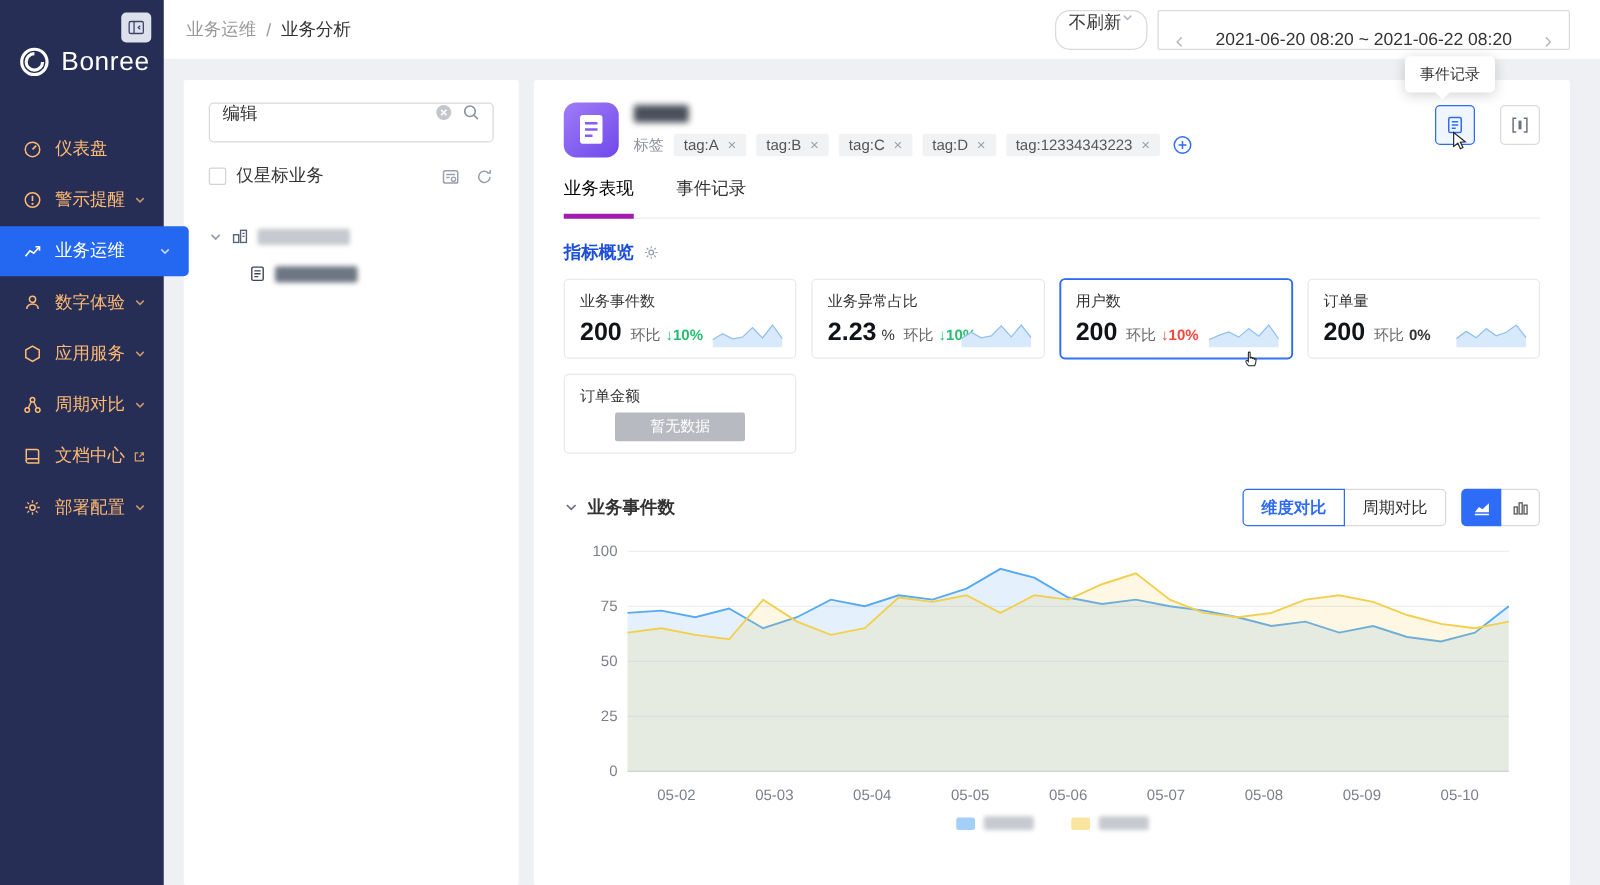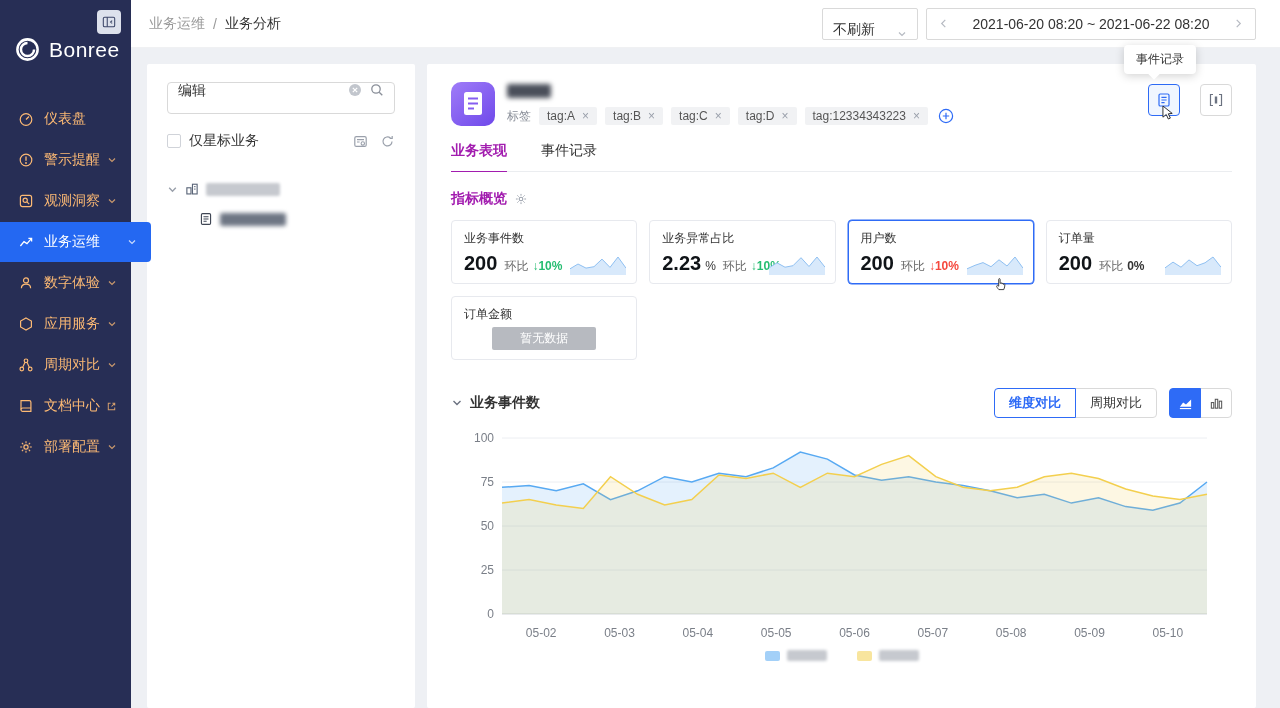--- a/index.html
+++ b/index.html
@@ -17,22 +17,22 @@
 .nav-item .nicon{width:16px;height:16px;margin-right:10px;display:flex;flex-shrink:0}
 .nav-item .chev{margin-left:auto;opacity:.75;display:flex}
 .nav-item .ext{margin-left:6px;display:flex;opacity:.8}
 .nav-item.active{background:#2468f2;color:#fff;width:151px;border-radius:0 4px 4px 0}
 
 .main{flex:1;display:flex;flex-direction:column;min-width:0}
 .topbar{height:48px;background:#fff;display:flex;align-items:center;padding:0 24px 0 18px;flex-shrink:0;border-bottom:1px solid #f0f1f3}
 .breadcrumb{font-size:14px;color:#999;display:flex;gap:8px;align-items:center}
 .breadcrumb .current{color:#333}
 .top-controls{margin-left:auto;display:flex;align-items:center;gap:8px}
-.select-box{height:32px;border:1px solid #d9d9d9;border-radius:2px;display:flex;align-items:flex-end;padding:0 10px;gap:22px;font-size:14px;color:#333;background:#fff;cursor:pointer}
-.date-box{height:32px;border:1px solid #d9d9d9;border-radius:2px;display:flex;align-items:center;padding:0 12px;font-size:14px;color:#333;background:#fff;width:330px;justify-content:space-between;cursor:pointer}
+.select-box{height:32px;border:1px solid #d9d9d9;border-radius:12px;display:flex;align-items:flex-start;padding:0 10px;font-size:14px;color:#333;background:#fff;cursor:pointer}
+.date-box{height:32px;border:1px solid #d9d9d9;border-radius:2px;display:flex;align-items:flex-end;padding:0 12px;font-size:14px;color:#333;background:#fff;width:330px;justify-content:space-between;cursor:pointer}
 
 .content{flex:1;display:flex;gap:12px;padding:16px 24px 0 16px;min-height:0}
 .panel{background:#fff;border-radius:2px}
 .panel-left{width:268px;flex-shrink:0;padding:18px 20px}
 .panel-right{flex:1;padding:18px 24px 0 24px;position:relative;min-width:0}
 
 .search-box{height:32px;border:1px solid #d9d9d9;border-radius:4px;display:flex;align-items:flex-start;padding:0 10px;gap:8px}
 .search-box input{border:none;outline:none;flex:1;font-size:14px;color:#333;min-width:0;font-family:inherit;background:transparent}
 .star-row{margin-top:18px;display:flex;align-items:center}
 .checkbox{width:14px;height:14px;border:1px solid #d0d3d9;border-radius:2px;background:#fff;cursor:pointer;flex-shrink:0}
@@ -55,24 +55,24 @@
 .add-tag{color:#2e6bf6;margin-left:2px;display:flex;cursor:pointer}
 .header-actions{position:absolute;top:20px;right:24px;display:flex;gap:20px}
 .icon-btn{width:32px;height:32px;border:1px solid #d9d9d9;border-radius:4px;background:#fff;display:flex;align-items:center;justify-content:center;cursor:pointer;color:#6b7280}
 .icon-btn.active{border-color:#2e6bf6;color:#2e6bf6;background:#f0f6ff}
 .tooltip{position:absolute;bottom:calc(100% + 10px);right:36px;background:#fff;box-shadow:0 2px 10px rgba(0,0,0,.18);border-radius:4px;padding:6px 12px;font-size:12px;color:#333;white-space:nowrap}
 .tooltip:after{content:"";position:absolute;left:26px;bottom:-4px;width:8px;height:8px;background:#fff;transform:rotate(45deg)}
 .cursor-a{position:absolute;left:14px;top:21px;z-index:5;pointer-events:none}
 
 .tabs{display:flex;gap:34px;margin-top:16px;border-bottom:1px solid #ebedf0}
 .tab{font-size:14px;padding-bottom:11px;cursor:pointer;color:#333;position:relative}
-.tab.active{color:#a21caf;font-weight:bold;border-bottom:1px solid #a21caf;margin-bottom:-1px}
+.tab.active{color:#000000;font-weight:normal;border-bottom:4px solid #a21caf;margin-bottom:-1px}
 
 .metrics-head{margin-top:18px;display:flex;align-items:center;gap:7px}
-.metrics-title{font-size:14px;font-weight:bold;color:#a21caf}
+.metrics-title{font-size:14px;font-weight:bold;color:#1d4ed8}
 .cards{margin-top:12px;display:flex;gap:12px;flex-wrap:wrap}
 .mcard{width:calc((100% - 36px)/4);border:1px solid #e7e9ee;border-radius:4px;padding:9px 12px;position:relative;height:64px;cursor:pointer;background:#fff;display:flex;flex-direction:column}
 .mcard.selected{border-color:#2e6bf6;box-shadow:0 0 0 .5px #2e6bf6}
 .mcard-title{font-size:12px;color:#333}
 .mcard-line{display:flex;align-items:baseline;gap:4px;margin-top:5px}
 .mcard-value{font-size:20px;font-weight:bold;color:#101418}
 .mcard-unit{font-size:12px;color:#333}
 .mcard-cmp{font-size:12px;color:#666;margin-left:3px}
 .mcard-delta{font-size:12px;font-weight:bold}
 .spark{position:absolute;right:10px;bottom:8px;width:56px;height:22px}
@@ -136,35 +136,20 @@
       </div>
       <div class="nav-item">
         <span class="nicon">
             <svg viewBox="0 0 16 16">
               <circle cx="8" cy="8" r="5.8" fill="none" stroke="currentColor" stroke-width="1.2"></circle>
               <line x1="8" y1="4.6" x2="8" y2="8.8" stroke="currentColor" stroke-width="1.3"></line>
               <circle cx="8" cy="11" r=".9" fill="currentColor"></circle>
             </svg>
           </span>
         <span>警示提醒</span>
-        <span class="chev">
-            <svg viewBox="0 0 10 10" width="10" height="10">
-              <polyline points="2,3.5 5,6.5 8,3.5" fill="none" stroke="currentColor" stroke-width="1.2"></polyline>
-            </svg>
-          </span>
-      </div>
-      <div class="nav-item">
-        <span class="nicon">
-            <svg viewBox="0 0 16 16">
-              <rect x="2.4" y="2.4" width="11.2" height="11.2" rx="2" fill="none" stroke="currentColor" stroke-width="1.2"></rect>
-              <circle cx="7.2" cy="7.2" r="2.1" fill="none" stroke="currentColor" stroke-width="1.2"></circle>
-              <line x1="8.9" y1="8.9" x2="11.2" y2="11.2" stroke="currentColor" stroke-width="1.2"></line>
-            </svg>
-          </span>
-        <span>观测洞察</span>
         <span class="chev">
             <svg viewBox="0 0 10 10" width="10" height="10">
               <polyline points="2,3.5 5,6.5 8,3.5" fill="none" stroke="currentColor" stroke-width="1.2"></polyline>
             </svg>
           </span>
       </div>
       <div class="nav-item active">
         <span class="nicon">
             <svg viewBox="0 0 16 16">
               <polyline points="2.4,12 6,7.6 9,9.6 13.6,4.4" fill="none" stroke="currentColor" stroke-width="1.3"></polyline>

